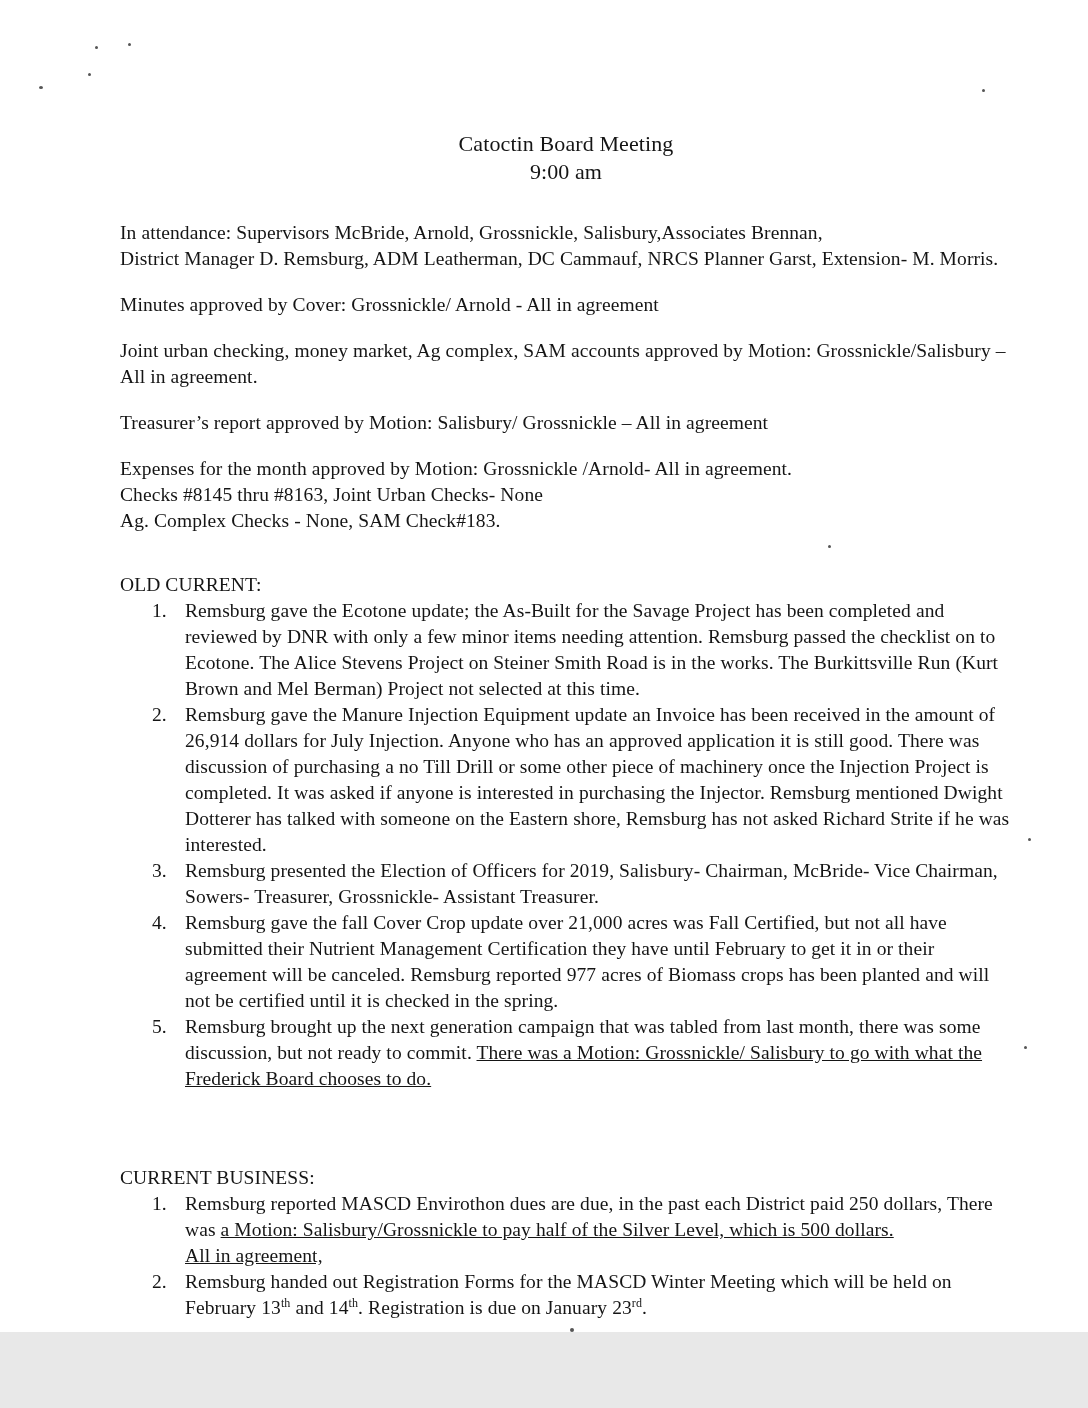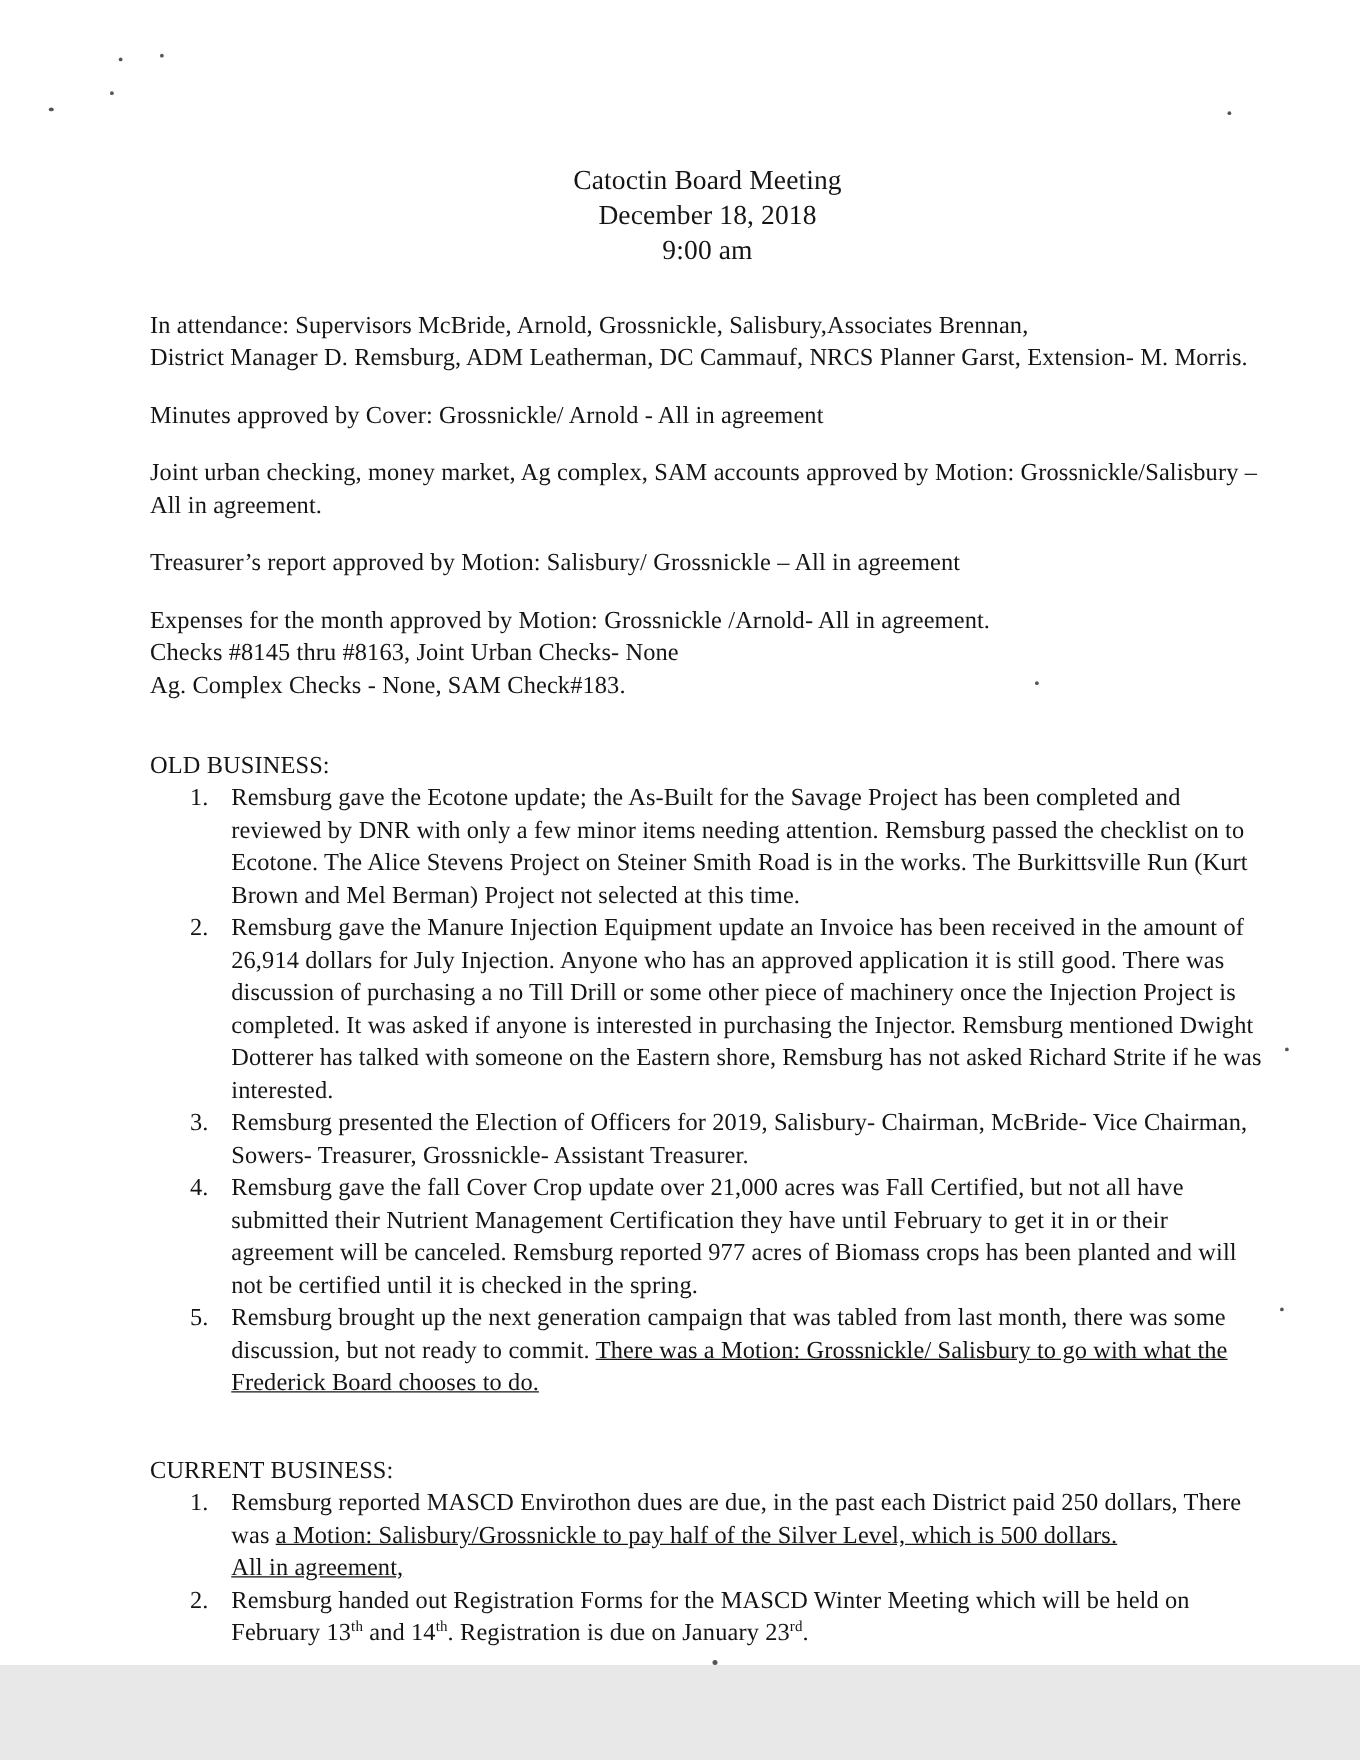--- a/index.html
+++ b/index.html
@@ -26,21 +26,21 @@
     line-height:28px;
     margin-bottom:34px;
   }
   .para {
     white-space:pre-line;
     margin:12px 0 20px 0;
   }
   .section-heading {
     margin:38px 0 0 0;
   }
-  .section-heading.current { margin-top:44px; }
+  .section-heading.current { margin-top:73px; }
   .num-list { margin:0; padding:0 0 0 32px; }
   .num-item { display:flex; margin:0; }
   .num-item .num { width:33px; flex-shrink:0; }
   .num-item .itext { flex:1; }
   .uline { text-decoration:underline; }
   .prewrap { white-space:pre-line; }
   sup { font-size:12px; line-height:0; }
   .speck { position:absolute; background:#555; border-radius:50%; }
 </style>
 </head>
@@ -55,39 +55,38 @@
   <div class="speck" style="left:982px; top:89px; width:3px; height:3px;"></div>
   <div class="speck" style="left:828px; top:545px; width:3px; height:3px;"></div>
   <div class="speck" style="left:1028px; top:838px; width:3px; height:3px;"></div>
   <div class="speck" style="left:1024px; top:1046px; width:3px; height:3px;"></div>
   <div class="speck" style="left:570px; top:1328px; width:4px; height:4px;"></div>
 
   <div class="content">
 
     <div class="title-block">
       <div>Catoctin Board Meeting</div>
-      <div>December 18, 2018</div>
       <div>9:00 am</div>
     </div>
 
     <p class="para">In attendance: Supervisors McBride, Arnold, Grossnickle, Salisbury,Associates Brennan,
 District Manager D. Remsburg, ADM Leatherman, DC Cammauf, NRCS Planner Garst, Extension- M. Morris.</p>
 
     <p class="para">Minutes approved by Cover: Grossnickle/ Arnold - All in agreement</p>
 
     <p class="para">Joint urban checking, money market, Ag complex, SAM accounts approved by Motion: Grossnickle/Salisbury –
 All in agreement.</p>
 
     <p class="para">Treasurer’s report approved by Motion: Salisbury/ Grossnickle – All in agreement</p>
 
     <p class="para">Expenses for the month approved by Motion: Grossnickle /Arnold- All in agreement.
 Checks #8145 thru #8163, Joint Urban Checks- None
 Ag. Complex Checks - None, SAM Check#183.</p>
 
-    <div class="section-heading">OLD BUSINESS:</div>
+    <div class="section-heading">OLD CURRENT:</div>
 
     <div class="num-list">
       <div class="num-item">
         <span class="num">1.</span>
         <span class="itext">Remsburg gave the Ecotone update; the As-Built for the Savage Project has been completed and reviewed by DNR with only a few minor items needing attention.  Remsburg passed the checklist on to Ecotone. The Alice Stevens Project on Steiner Smith Road is in the works.  The Burkittsville Run (Kurt Brown and Mel Berman) Project not selected at this time.</span>
       </div>
       <div class="num-item">
         <span class="num">2.</span>
         <span class="itext">Remsburg gave the Manure Injection Equipment update an Invoice has been received in the amount of 26,914 dollars for July Injection.  Anyone who has an approved application it is still good.  There was discussion of purchasing a no Till Drill or some other piece of machinery once the Injection Project is completed. It was asked if anyone is interested in purchasing the Injector.  Remsburg mentioned Dwight Dotterer has talked with someone on the Eastern shore, Remsburg has not asked Richard Strite if he was interested.</span>
       </div>

